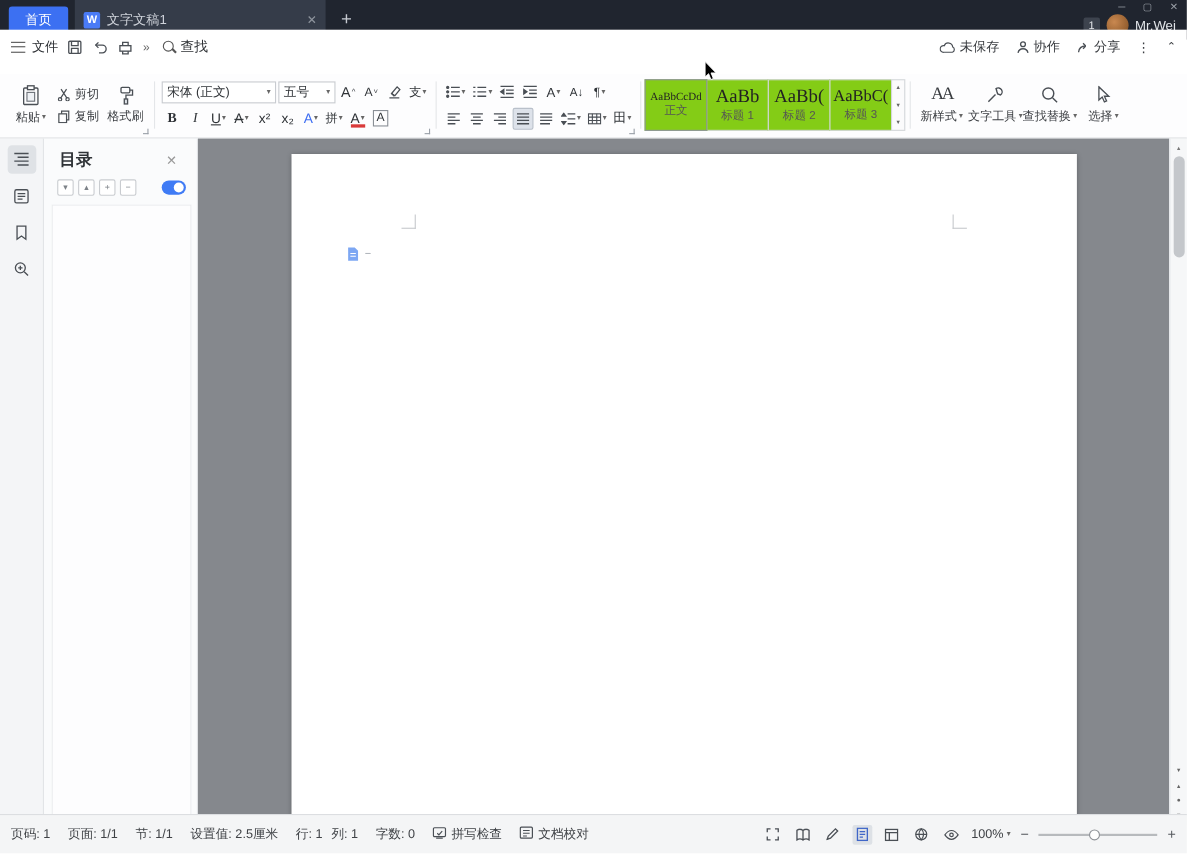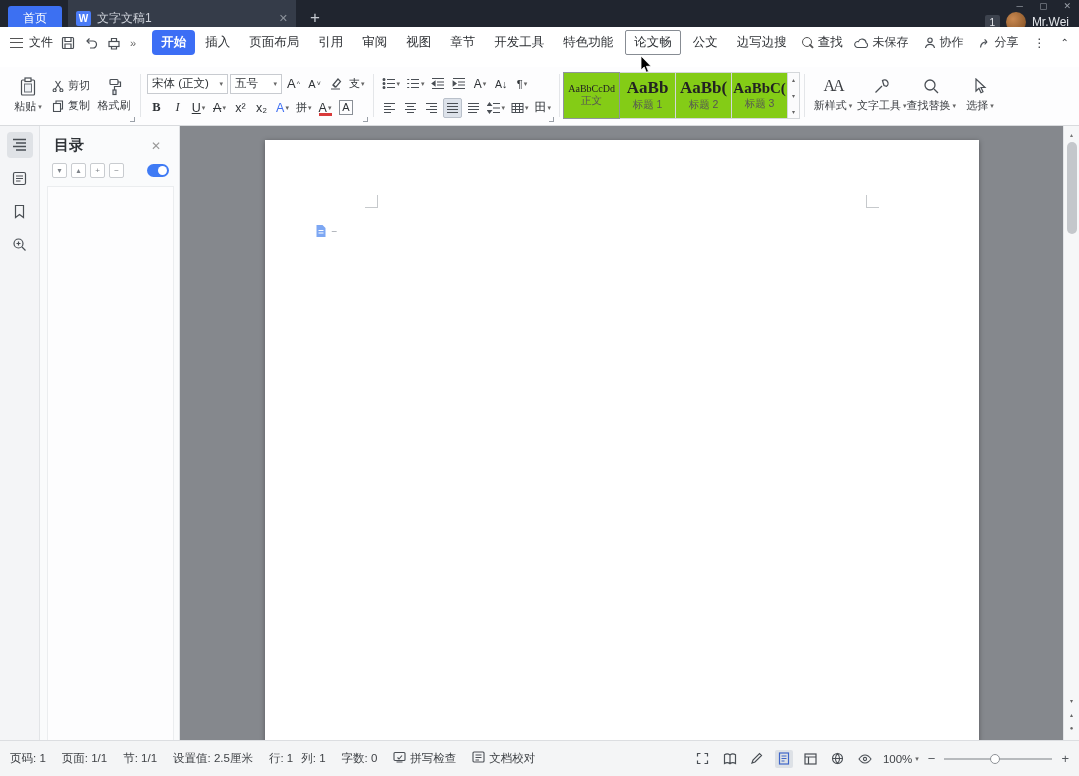--- a/index.html
+++ b/index.html
@@ -58,21 +58,21 @@
   .u{text-decoration:underline}
   .clr-a{position:relative}
   .clr-a::after{content:"";position:absolute;left:3px;right:3px;bottom:2px;height:3px;background:#d93a3a}
   .boxed{border:1px solid #8a8f96;padding:0 2px;font-size:11px;line-height:13px}
   .launcher{position:absolute;right:1px;bottom:-1px;width:5px;height:5px;border-right:1px solid #9aa0a8;border-bottom:1px solid #9aa0a8}
   .gallery{display:flex;align-items:center;flex:none}
   .gcell{width:57px;height:47px;border:1px solid #d4d7da;margin-left:-1px;background:#84cc16;display:flex;flex-direction:column;align-items:center;justify-content:center;gap:0}
   .gcell.sel{border-color:#8f959c;z-index:2}
   .gprev{font-family:"Liberation Serif",serif;color:#222;line-height:1.1;white-space:nowrap}
   .gprev.small{font-size:10px}
-  .gprev.big{font-size:17px;font-weight:bold}
+  .gprev.big{font-size:17px;font-weight:normal}
   .glabel{font-size:10.5px;color:#555;white-space:nowrap}
   .gscroll{width:13px;height:47px;border:1px solid #d4d7da;margin-left:-1px;display:flex;flex-direction:column;align-items:center;justify-content:space-between;padding:3px 0;font-size:6px;color:#666;background:#fbfbfc}
   .toolbtn{display:flex;flex-direction:column;align-items:center;justify-content:center;min-width:48px;height:50px;font-size:11px;color:#3a3d41;gap:3px;flex:none}
   .toolbtn .lbl{display:flex;align-items:center;gap:2px;white-space:nowrap}
 
   
   .leftrail{position:absolute;top:126px;left:0;width:40px;bottom:26px;background:#f4f5f7;border-right:1px solid #e2e4e7;display:flex;flex-direction:column;align-items:center;padding-top:6px;gap:7px}
   .railbtn{width:26px;height:26px;display:flex;align-items:center;justify-content:center;border-radius:4px}
   .railbtn.active{background:#dfe2e6}
   .navpanel{position:absolute;top:126px;left:40px;width:140px;bottom:26px;background:#fafbfc;border-right:1px solid #dfe1e4;display:flex;flex-direction:column}
@@ -155,34 +155,20 @@
         </svg>
       </span>
     <span>
         <svg width="14" height="14" viewBox="0 0 14 14" fill="none" stroke="#4a4f55" stroke-width="1.2">
           <rect x="2" y="5.5" width="10" height="5"></rect>
           <path d="M4.5 5.5v-3h5v3M4.5 10.5v2.5h5v-2.5"></path>
         </svg>
       </span>
     <span class="mb-more">»</span>
   </div>
-  <div class="mb-tabs">
-    <span class="mb-tab active">开始</span>
-    <span class="mb-tab">插入</span>
-    <span class="mb-tab">页面布局</span>
-    <span class="mb-tab">引用</span>
-    <span class="mb-tab">审阅</span>
-    <span class="mb-tab">视图</span>
-    <span class="mb-tab">章节</span>
-    <span class="mb-tab">开发工具</span>
-    <span class="mb-tab">特色功能</span>
-    <span class="mb-tab outlined">论文畅</span>
-    <span class="mb-tab">公文</span>
-    <span class="mb-tab">边写边搜</span>
-  </div>
   <div class="mb-find">
     <span class="mag"></span>
     <span>查找</span>
   </div>
   <div class="mb-right">
     <span class="mb-rbtn">
       <span>
           <svg width="15" height="12" viewBox="0 0 15 12" fill="none" stroke="#4a4f55" stroke-width="1.1">
             <path d="M4 10.5a3 3 0 1 1 .4-5.9 4 4 0 0 1 7.7 1.1 2.6 2.6 0 0 1-.3 4.8z"></path>
           </svg>
@@ -251,21 +237,21 @@
         </svg>
       <span>格式刷</span>
     </div>
     <div class="launcher"></div>
   </div>
 
   <div class="rsep"></div>
 
   <div class="rg-rows">
     <div class="rrow">
-      <div class="combo" style="width:81px">
+      <div class="combo" style="width:104px">
         <span>宋体 (正文)</span>
         <span class="dd">▾</span>
       </div>
       <div class="combo" style="width:52px">
         <span>五号</span>
         <span class="dd">▾</span>
       </div>
       <div class="fbtn">
           <span style="font-size:13px">A</span>
           <span style="font-size:7px;vertical-align:super">^</span>

